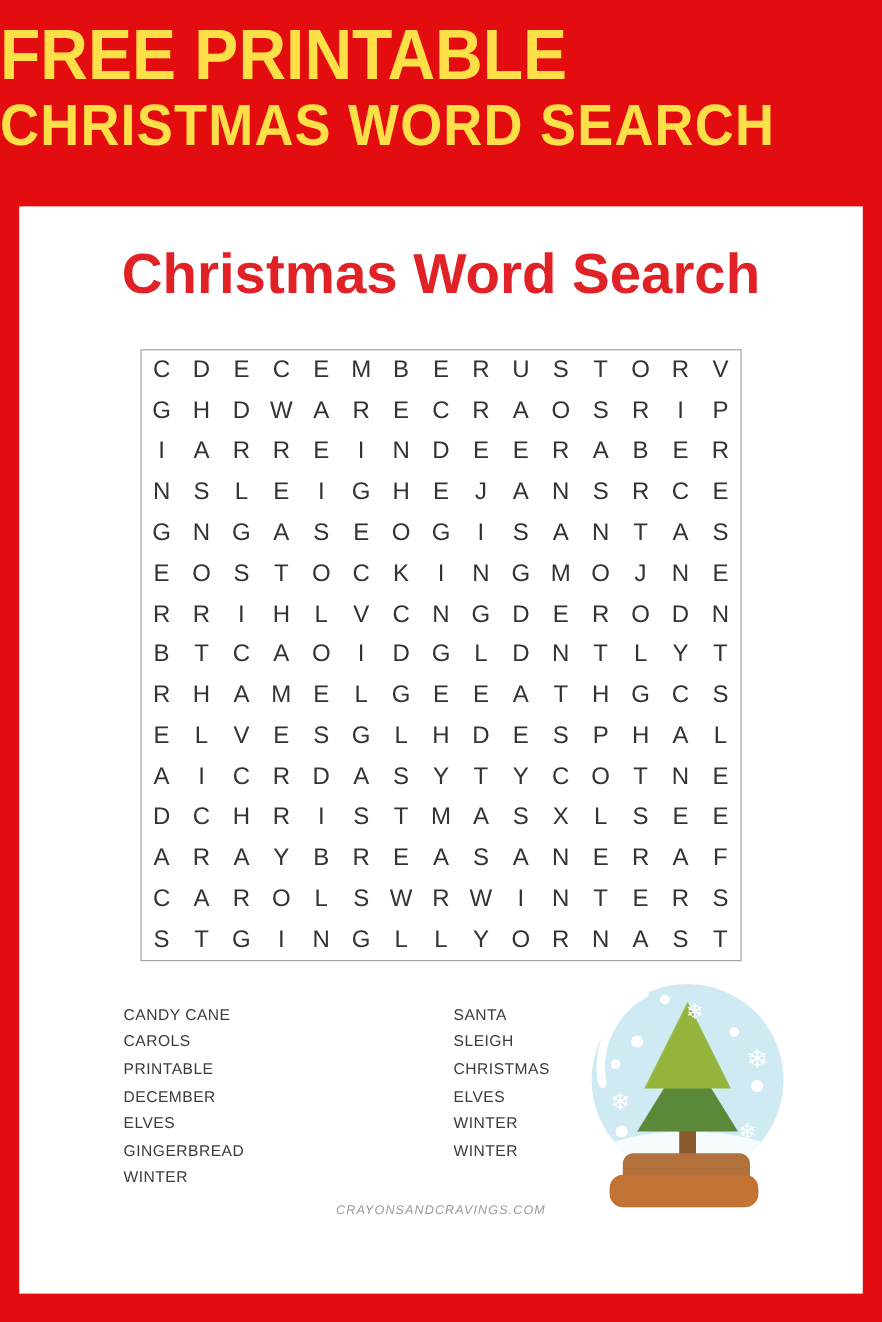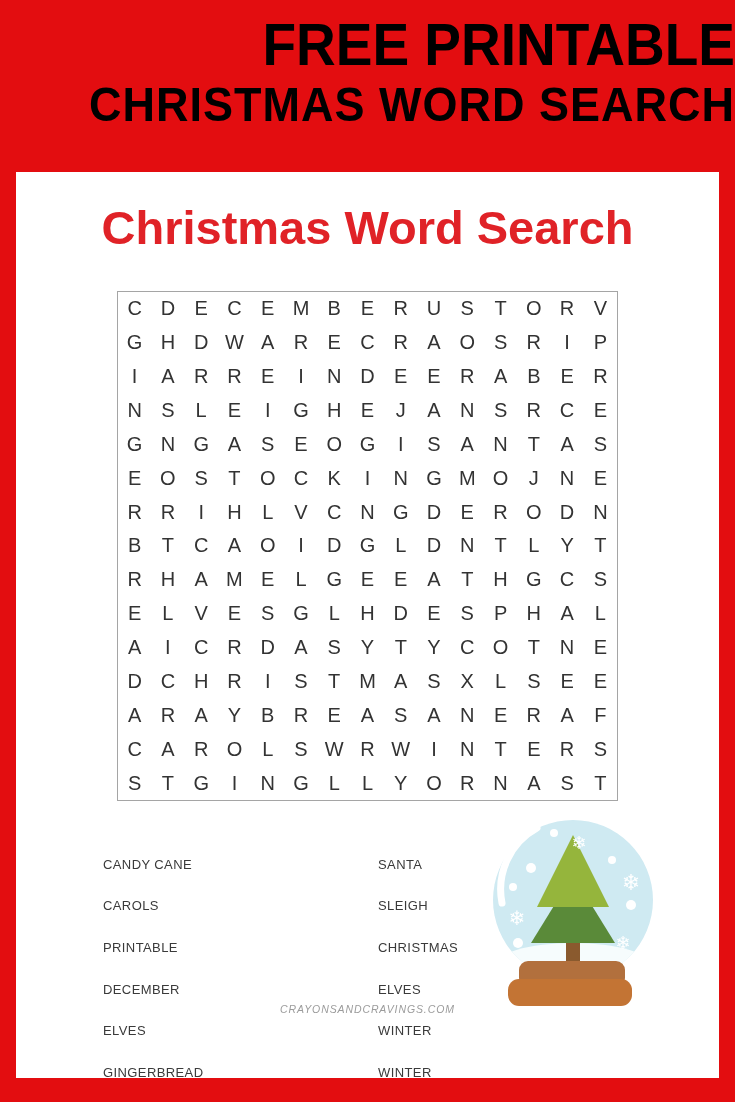--- a/index.html
+++ b/index.html
@@ -10,21 +10,21 @@
     --footer-gray:#9b9b9b;
     --grid-border:#a5a5a5;
   }
   html,body{margin:0;padding:0;background:#fff;}
   .canvas{
     position:relative;width:735px;height:1102px;overflow:hidden;
     background:var(--banner-red);
     font-family:"Liberation Sans", sans-serif;
   }
   
-  .banner{position:absolute;left:0;top:0;width:735px;height:172px;text-align:right;color:#000000;}
+  .banner{position:absolute;left:0;top:0;width:735px;height:172px;text-align:left;color:#fde047;}
   .banner-line1{
     margin-top:18px;font-size:55px;font-weight:800;letter-spacing:0px;
     transform:scaleY(1.08);line-height:1.0;
   }
   .banner-line2{
     font-size:45px;font-weight:800;letter-spacing:1px;
     transform:scaleY(1.08);line-height:1.15;margin-top:6px;
   }
   
   .page{
@@ -45,21 +45,21 @@
     display:flex;align-items:center;justify-content:center;
     font-size:20px;font-weight:400;color:var(--letter);
   }
   
   .word-col{position:absolute;top:662px;}
   .word-col-1{left:87px;}
   .word-col-2{left:222px;}
   .word-col-3{left:362px;text-align:center;}
   .word-item{
     height:22.6px;display:flex;align-items:center;
-    font-size:13px;font-weight:500;letter-spacing:0.4px;color:var(--word);margin-top:19px;
+    font-size:13px;font-weight:500;letter-spacing:0.4px;color:var(--word);
   }
   
   .snow-globe{position:absolute;left:475px;top:643px;width:172px;height:200px;}
   
   .page-footer{
     position:absolute;left:0;top:831px;width:703px;text-align:center;
     font-size:10.5px;letter-spacing:0.9px;color:var(--footer-gray);font-weight:400;font-style:italic;
   }
 </style>
 </head>

